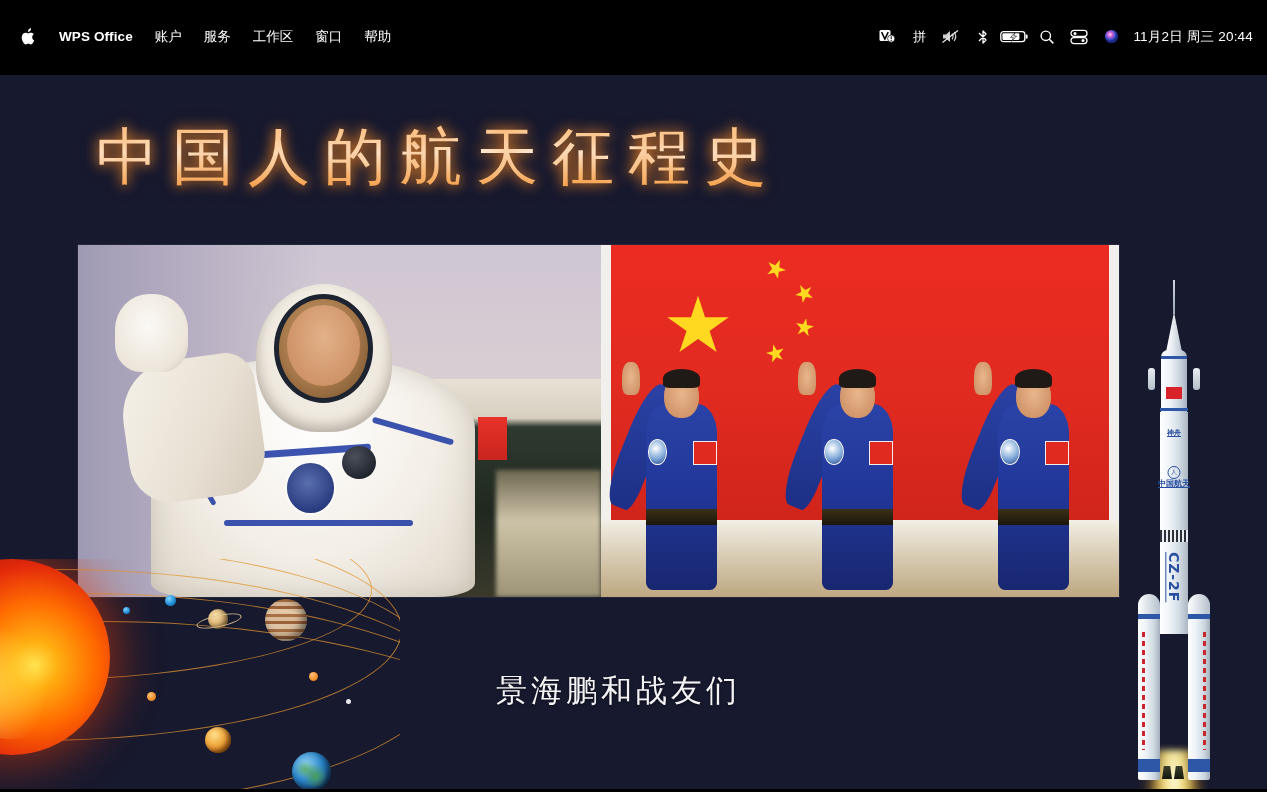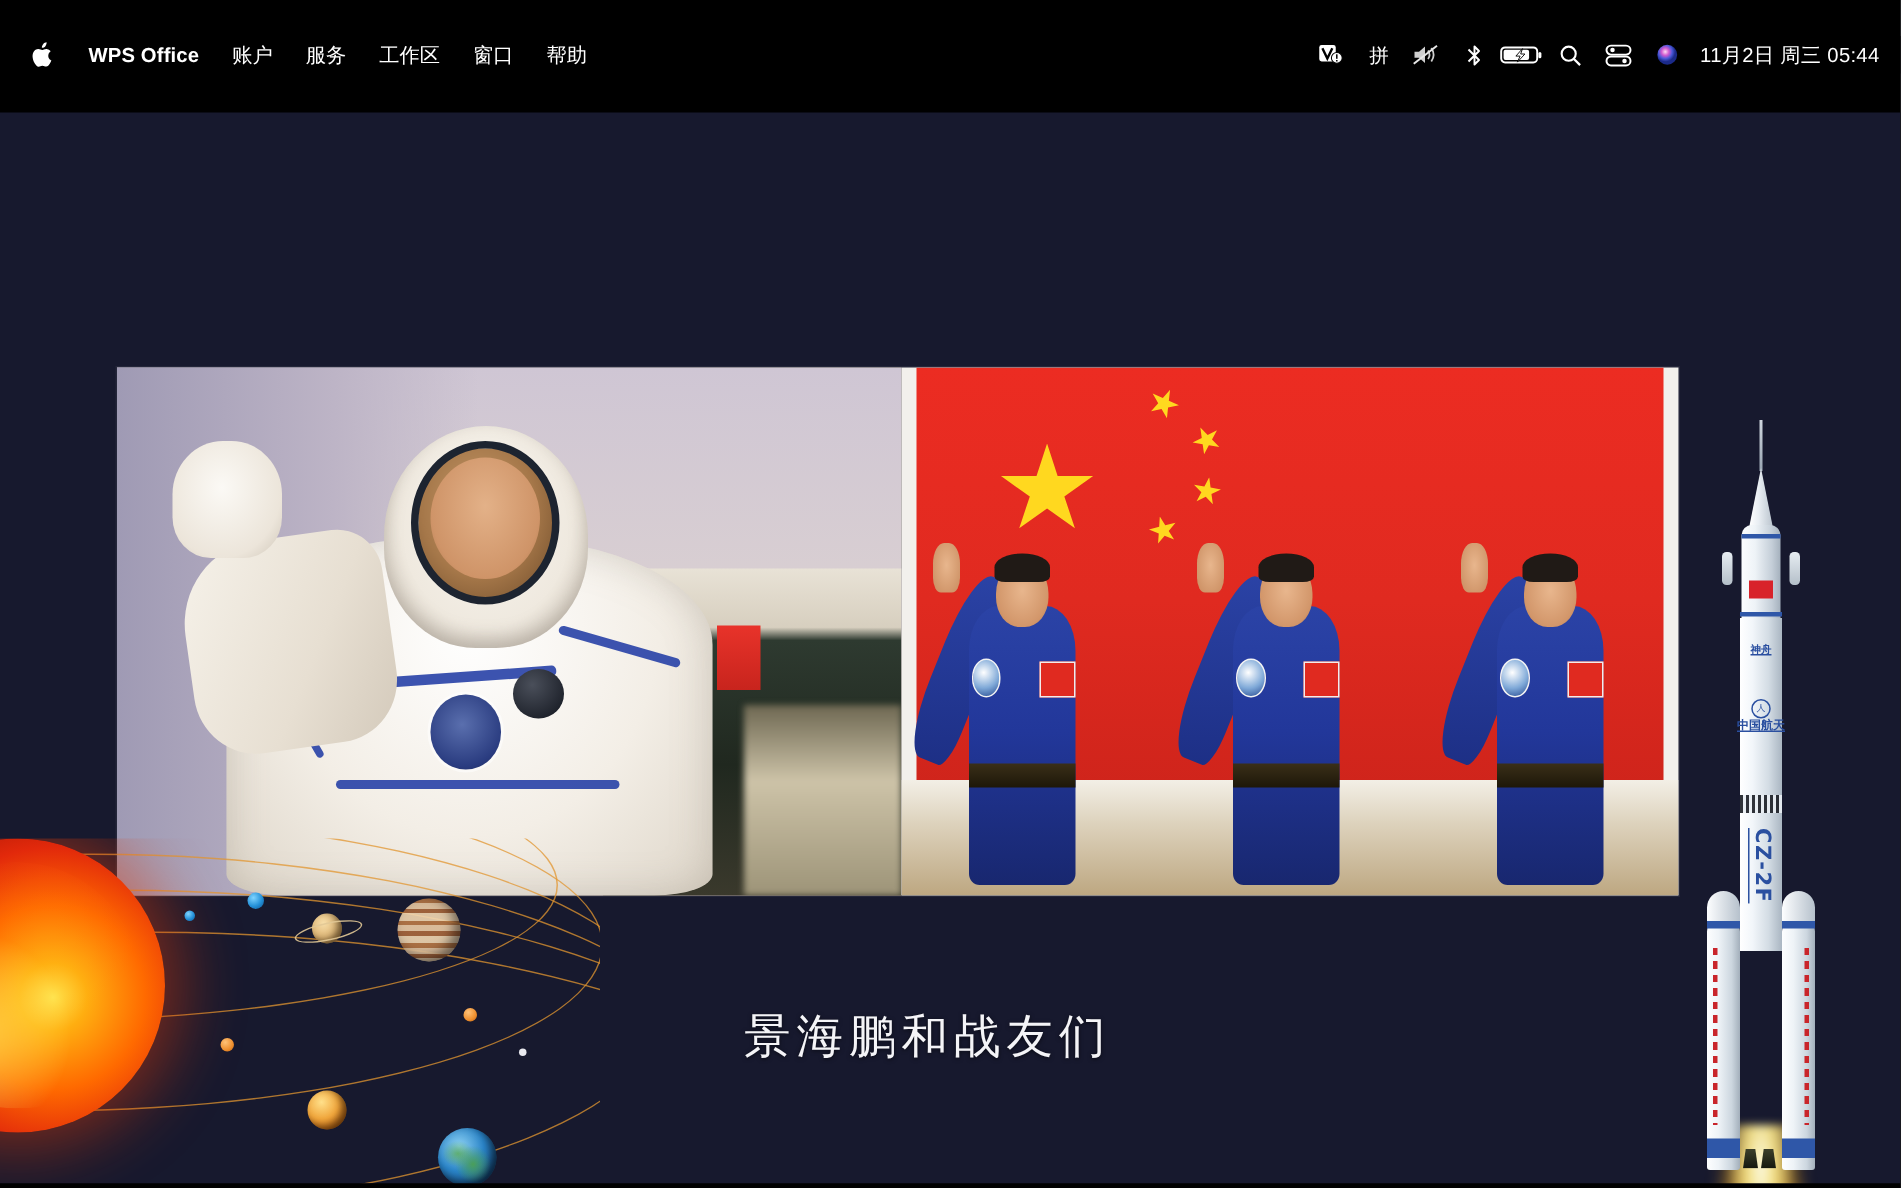--- a/index.html
+++ b/index.html
@@ -553,26 +553,27 @@
             <radialGradient id="sg" cx="40%" cy="35%">
               <stop offset="0%" stop-color="#ffd9f4"></stop>
               <stop offset="38%" stop-color="#d05ad0"></stop>
               <stop offset="70%" stop-color="#4a58d8"></stop>
               <stop offset="100%" stop-color="#1b2a8a"></stop>
             </radialGradient>
           </defs>
           <circle cx="8.5" cy="8.5" r="6.6" fill="url(#sg)"></circle>
         </svg>
       </div>
-      <div class="clock">11月2日 周三  05:44</div>
+      <div class="clock">11月2日 周三  20:44</div>
     </div>
   </div>
 
   <div class="slide">
 
+    <div class="slide-title">中国人的航天征程史</div>
 
     <div class="photo-strip">
 
       <div class="photo photo-left">
         <div class="lp-wall"></div>
         <div class="lp-panel"></div>
         <div class="lp-panel2"></div>
         <div class="lp-suit"></div>
         <div class="lp-stripe" style="left:26%;top:58%;width:30%;height:7px;transform:rotate(-4deg);"></div>
         <div class="lp-stripe" style="left:28%;top:78%;width:36%;height:6px;"></div>

